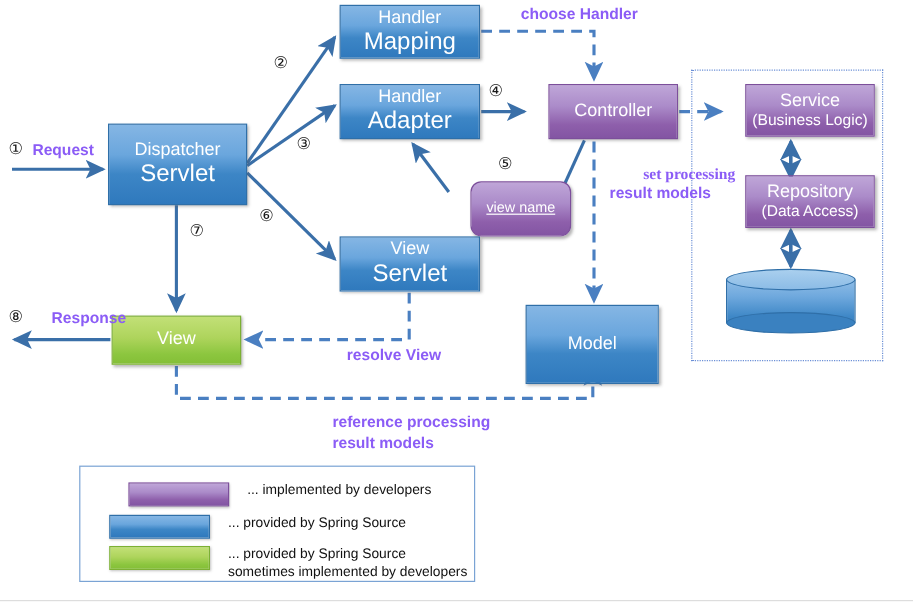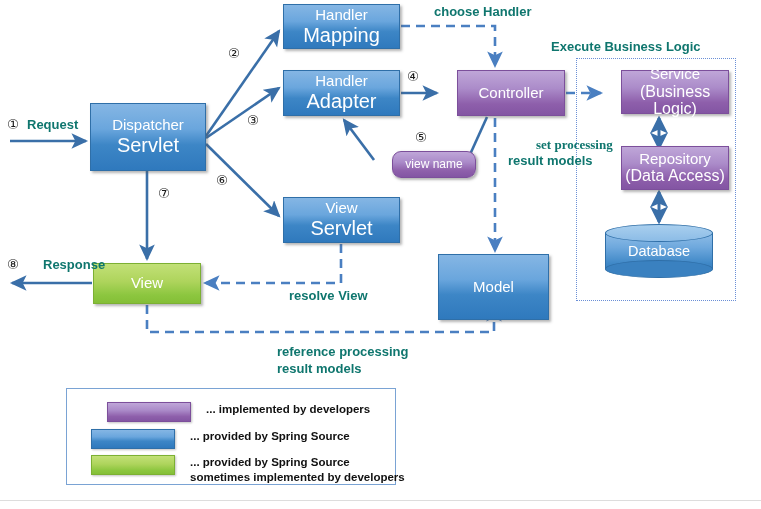--- a/index.html
+++ b/index.html
@@ -8,21 +8,21 @@
     width:761px;height:509px;position:relative;overflow:hidden;
   }
   #stage{position:absolute;left:0;top:0;width:761px;height:509px;}
   svg#wires{position:absolute;left:0;top:0;width:761px;height:509px;pointer-events:none;}
 
   .node{position:absolute;box-sizing:border-box;display:flex;flex-direction:column;
         align-items:center;justify-content:center;text-align:center;color:#ffffff;
         line-height:1.12;z-index:3;}
   .node .t1{font-size:15px;}
   .node .t2{font-size:20px;}
-  .node .sub{font-size:16px;}
+  .node .sub{font-size:13px;}
 
   .blue{
     background:linear-gradient(180deg,#85b6e4 0%,#6aa6dd 38%,#3d86c6 62%,#2f79bd 100%);
     border:1px solid #2f6fa8;
     box-shadow:1.5px 1.5px 2.5px rgba(90,90,90,0.45);
   }
   .purple{
     background:linear-gradient(180deg,#bfa6d8 0%,#ab8bc9 40%,#8e5fab 75%,#8355a3 100%);
     border:1px solid #7c4f9b;
     box-shadow:1.5px 1.5px 2.5px rgba(90,90,90,0.45);
@@ -41,30 +41,30 @@
     border-left:1px solid #2f6fa8;border-right:1px solid #2f6fa8;}
   .cyl .top{position:absolute;left:0;right:0;top:0;height:18px;border-radius:50%;
     background:linear-gradient(180deg,#a9cfee 0%,#8cbce6 100%);border:1px solid #2f6fa8;box-sizing:border-box;}
   .cyl .bot{position:absolute;left:0;right:0;bottom:0;height:18px;border-radius:50%;
     background:#3a81c0;border:1px solid #2f6fa8;box-sizing:border-box;}
   .cyl .lab{position:absolute;left:0;right:0;top:50%;transform:translateY(-50%);
     text-align:center;color:#fff;font-size:14.5px;z-index:4;}
 
   .dotbox{position:absolute;border:1px dotted #6b8fd6;box-sizing:border-box;z-index:1;}
 
-  .lbl{position:absolute;color:#0f766e;font-size:12.5px;z-index:5;white-space:nowrap;line-height:1.25;}
+  .lbl{position:absolute;color:#8b5cf6;font-size:12.5px;z-index:5;white-space:nowrap;line-height:1.25;}
   .lbl.bold{font-weight:bold;font-size:13px;}
   .num{position:absolute;font-size:13.5px;color:#1a1a1a;z-index:5;}
 
   #legend{position:absolute;left:66px;top:388px;width:330px;height:97px;
      border:1px solid #7aa3d4;background:#ffffff;box-sizing:border-box;z-index:6;}
   .lgrow{position:absolute;left:24px;display:flex;align-items:flex-start;}
   .swatch{width:84px;height:20px;box-sizing:border-box;flex:0 0 auto;
      box-shadow:1px 1px 2px rgba(100,100,100,0.4);}
-  .lgtext{margin-left:15px;font-size:11.5px;color:#111;line-height:1.28;white-space:nowrap;font-weight:bold;}
+  .lgtext{margin-left:15px;font-size:11.5px;color:#111;line-height:1.28;white-space:nowrap;}
   .hr{position:absolute;left:0;top:500px;width:761px;height:1px;background:#dddddd;z-index:0;}
 </style>
 </head>
 <body>
 
 <div id="stage">
 
   <div class="hr"></div>
 
   <svg id="wires" viewBox="0 0 761 509">
@@ -140,21 +140,21 @@
 
   <div class="node blue" style="left:283px;top:70px;width:117px;height:46px;">
     <span class="t1">Handler</span>
     <span class="t2">Adapter</span>
   </div>
 
   <div class="node purple" style="left:441px;top:70px;width:108px;height:46px;">
     <span class="t1">Controller</span>
   </div>
 
-  <div class="node purple pill" style="left:376px;top:151px;width:84px;height:27px;">
+  <div class="node purple pill" style="left:376px;top:151px;width:84px;height:46px;text-decoration:underline;">
     <span class="t1" style="font-size:12px;">view name</span>
   </div>
 
   <div class="node blue" style="left:283px;top:197px;width:117px;height:46px;">
     <span class="t1">View</span>
     <span class="t2">Servlet</span>
   </div>
 
   <div class="node green" style="left:93px;top:263px;width:108px;height:41px;">
     <span class="t1">View</span>
@@ -171,36 +171,34 @@
 
   <div class="node purple" style="left:605px;top:146px;width:108px;height:44px;">
     <span class="t1">Repository</span>
     <span class="sub">(Data Access)</span>
   </div>
 
   <div class="cyl" style="left:605px;top:224px;width:108px;height:54px;">
     <div class="body"></div>
     <div class="bot"></div>
     <div class="top"></div>
-    <div class="lab">Database</div>
   </div>
 
   <div class="num" style="left:7px;top:116px;">①</div>
   <div class="num" style="left:228px;top:45px;">②</div>
   <div class="num" style="left:247px;top:112px;">③</div>
   <div class="num" style="left:407px;top:68px;">④</div>
   <div class="num" style="left:415px;top:129px;">⑤</div>
   <div class="num" style="left:216px;top:172px;">⑥</div>
   <div class="num" style="left:158px;top:185px;">⑦</div>
   <div class="num" style="left:7px;top:256px;">⑧</div>
 
   <div class="lbl bold" style="left:27px;top:117px;">Request</div>
   <div class="lbl bold" style="left:27px;top:257px;margin-left:16px;">Response</div>
   <div class="lbl bold" style="left:434px;top:4px;">choose Handler</div>
-  <div class="lbl bold" style="left:551px;top:39px;">Execute Business Logic</div>
 
   <div class="lbl bold" style="left:536px;top:137px;font-family:Liberation Serif, serif;">set processing</div>
   <div class="lbl bold" style="left:508px;top:153px;">result models</div>
 
   <div class="lbl bold" style="left:289px;top:288px;">resolve View</div>
 
   <div class="lbl bold" style="left:277px;top:344px;">reference processing</div>
   <div class="lbl bold" style="left:277px;top:361px;">result models</div>
 
   <div id="legend">

